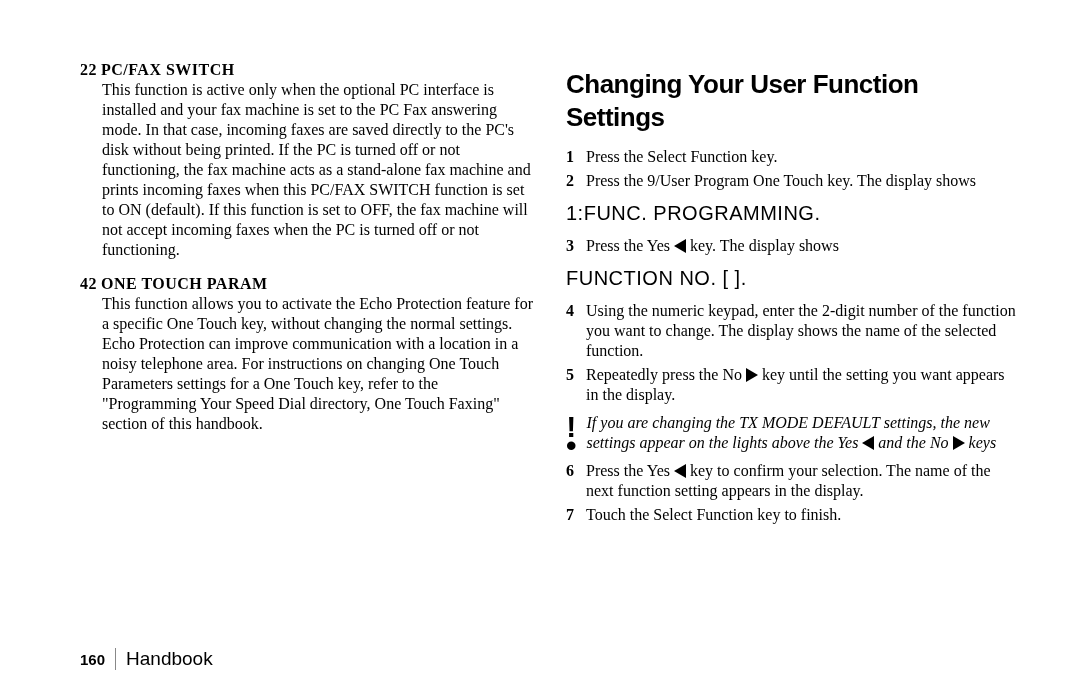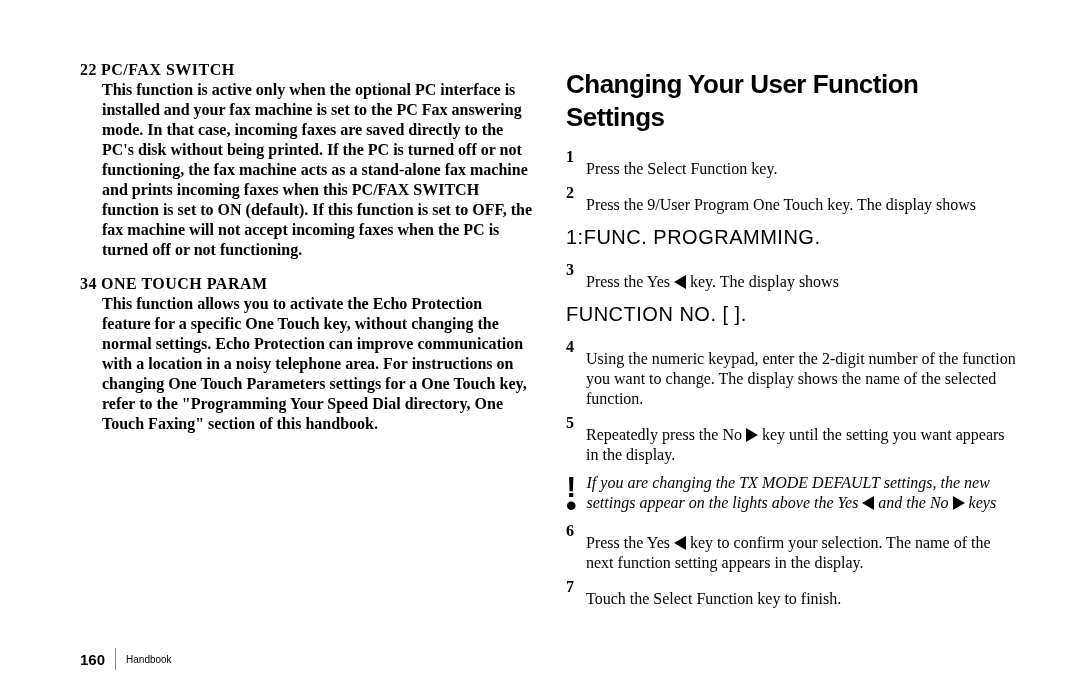--- a/index.html
+++ b/index.html
@@ -31,35 +31,35 @@
     font-family: "Arial Black", Arial, sans-serif;
     font-weight: 900;
     font-size: 26px;
     margin: 8px 0 14px 0;
     letter-spacing: -0.5px;
   }
   .subhead {
     font-weight: bold;
     letter-spacing: 0.5px;
   }
-  .indent-body { margin-left: 22px; font-weight: bold; }
+  .indent-body { margin-left: 22px; }
   ol.steps {
     list-style: none;
     padding: 0;
     margin: 0 0 8px 0;
   }
   ol.steps li {
     margin: 0 0 4px 0;
     display: flex;
   }
   ol.steps li .num {
     font-weight: bold;
     min-width: 20px;
   }
-  ol.steps li .txt { flex: 1; margin-top: 12px; }
+  ol.steps li .txt { flex: 1; }
   .lcd {
     font-family: Arial, Helvetica, sans-serif;
     font-weight: 400;
     font-size: 20px;
     letter-spacing: 0.5px;
     margin: 10px 0 10px 0;
   }
   .note-row {
     display: flex;
     align-items: flex-start;
@@ -112,39 +112,39 @@
     font-weight: bold;
     font-size: 15px;
   }
   .footer .divider {
     width: 1px;
     height: 22px;
     background: #888;
   }
   .footer .book {
     font-family: Arial, sans-serif;
-    font-size: 10px;
+    font-size: 19px;
   }
 </style>
 </head>
 <body>
 
 <div class="page">
 
   <div class="col left-col">
 
     <div class="para">
       <span class="subhead">22</span>
       <span> </span>
       <span class="subhead">PC/FAX SWITCH</span>
       <div class="indent-body">This function is active only when the optional PC interface is installed and your fax machine is set to the PC Fax answering mode. In that case, incoming faxes are saved directly to the PC's disk without being printed. If the PC is turned off or not functioning, the fax machine acts as a stand-alone fax machine and prints incoming faxes when this PC/FAX SWITCH function is set to ON (default). If this function is set to OFF, the fax machine will not accept incoming faxes when the PC is turned off or not functioning.</div>
     </div>
 
     <div class="para">
-      <span class="subhead">34</span>
+      <span class="subhead">42</span>
       <span> </span>
       <span class="subhead">ONE TOUCH PARAM</span>
       <div class="indent-body">This function allows you to activate the Echo Protection feature for a specific One Touch key, without changing the normal settings. Echo Protection can improve communication with a location in a noisy telephone area. For instructions on changing One Touch Parameters settings for a One Touch key, refer to the "Programming Your Speed Dial directory, One Touch Faxing" section of this handbook.</div>
     </div>
 
   </div>
 
   <div class="col right-col">
 
     <h1 class="title">Changing Your User Function Settings</h1>

